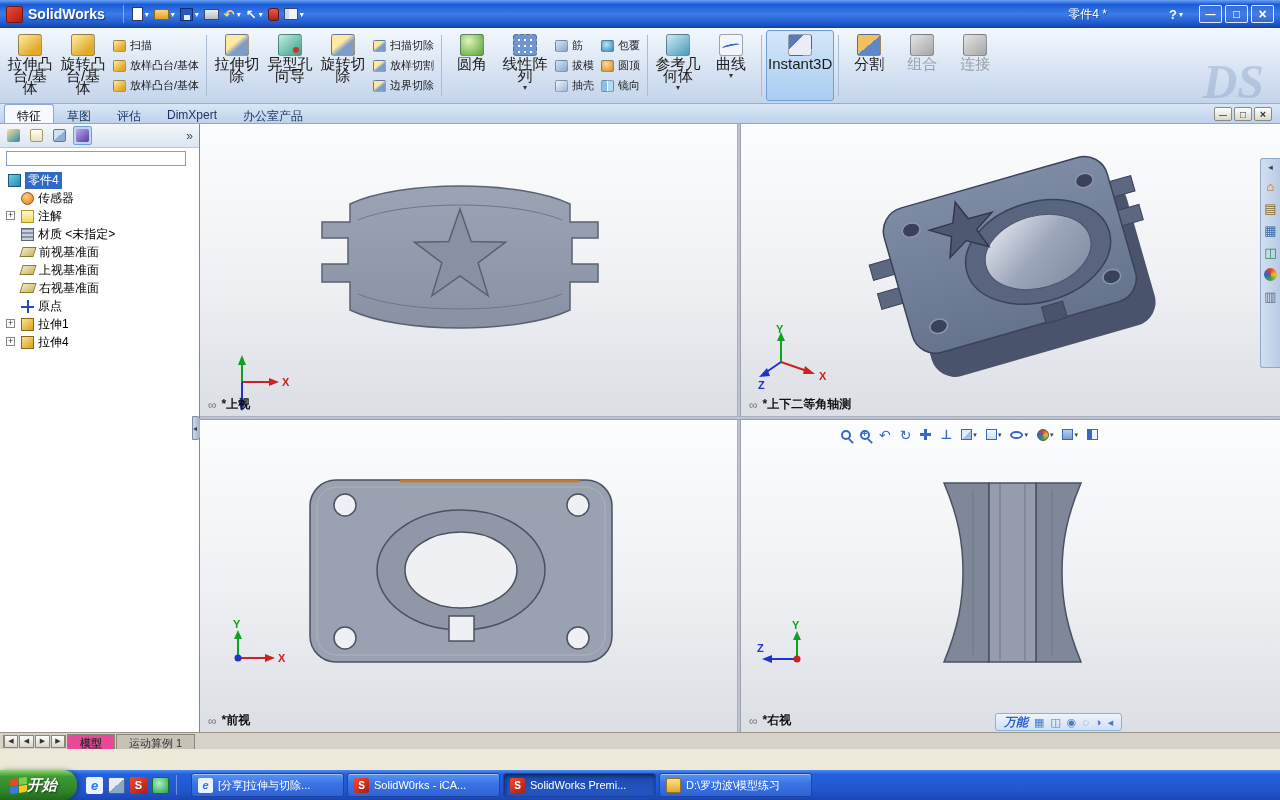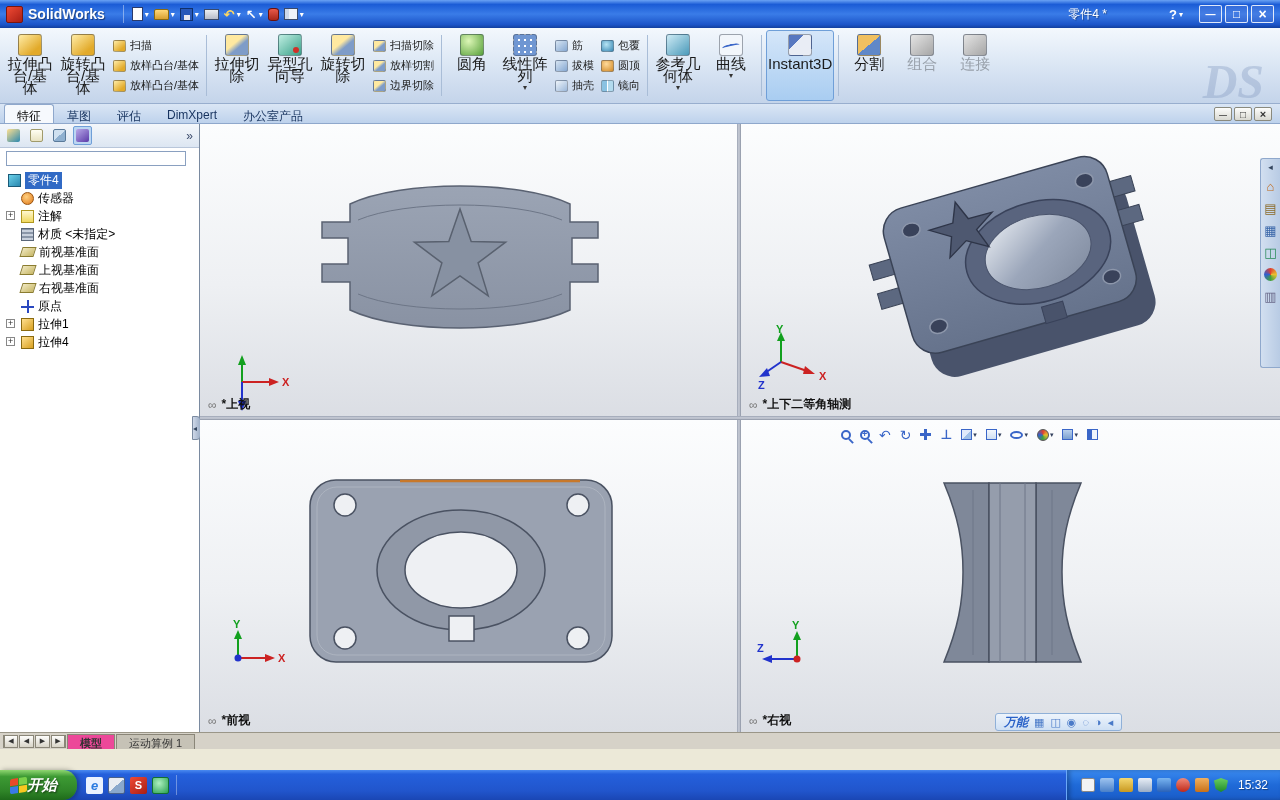--- a/index.html
+++ b/index.html
@@ -721,26 +721,33 @@
         </span>
       <span>开始</span>
     </div>
     <div class="ql">
       <span class="qli ql-ie"></span>
       <span class="qli ql-desk"></span>
       <span class="qli ql-sw"></span>
       <span class="qli ql-med"></span>
       <span class="ql-sep"></span>
     </div>
-    <div class="tray">
-      <span class="tri tr-lang"></span>
-      <span class="tri tr-a"></span>
-      <span class="tri tr-b"></span>
-      <span class="tri tr-d"></span>
-      <span class="tri tr-e"></span>
-      <span class="tri tr-c"></span>
-      <span class="tri tr-f"></span>
-      <span class="tri tr-shield"></span>
-      <span class="clock">15:32</span>
+    <div class="tasks">
+      <div class="task">
+        <span class="tic tic-ie"></span>
+        <span class="task-label">[分享]拉伸与切除...</span>
+      </div>
+      <div class="task">
+        <span class="tic tic-sw"></span>
+        <span class="task-label">SolidW0rks - iCA...</span>
+      </div>
+      <div class="task active">
+        <span class="tic tic-sw"></span>
+        <span class="task-label">SolidWorks Premi...</span>
+      </div>
+      <div class="task">
+        <span class="tic tic-folder"></span>
+        <span class="task-label">D:\罗功波\模型练习</span>
+      </div>
     </div>
   </div>
 
 </div>
 
 </body></html>

